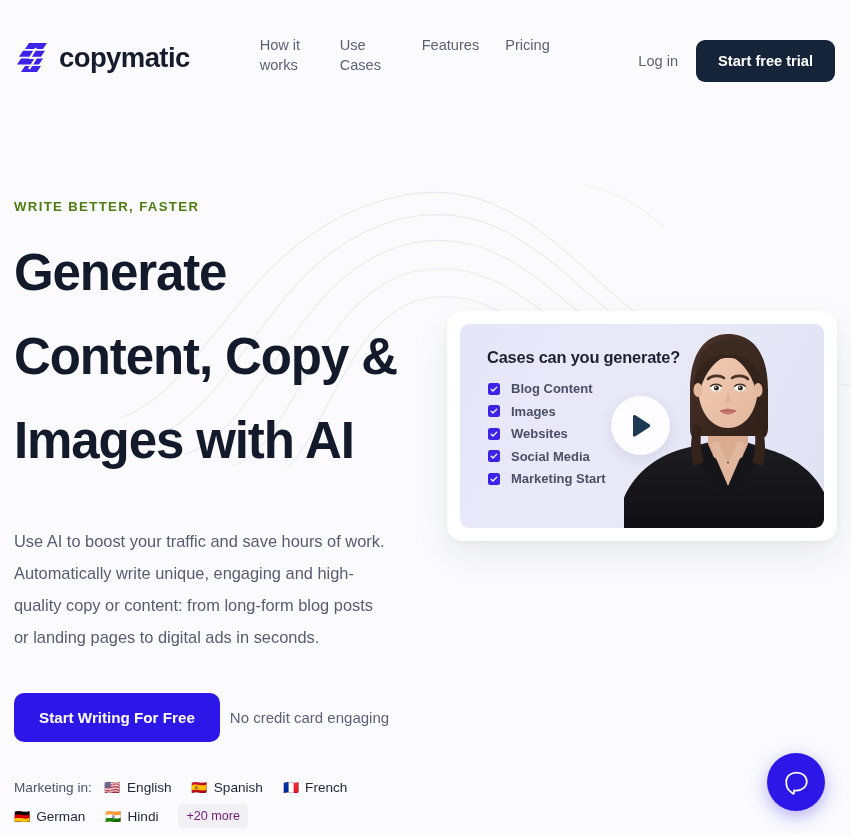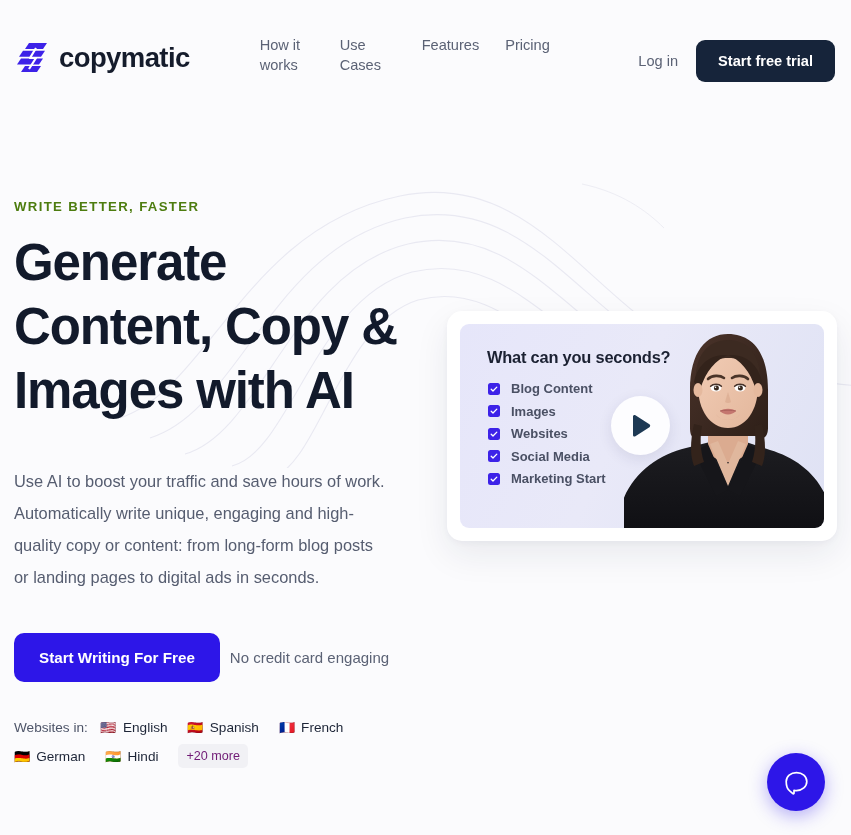--- a/index.html
+++ b/index.html
@@ -107,21 +107,21 @@
   .eyebrow {
     font-size: 13.2px;
     font-weight: bold;
     letter-spacing: 1.35px;
     color: #4d7c0f;
     margin-bottom: 17px;
   }
 
   .headline {
     font-size: 51px;
-    line-height: 64px;
+    line-height: 84px;
     font-weight: bold;
     color: #121a2b;
     letter-spacing: -1.1px;
     margin-bottom: 42px;
   }
 
   .subcopy {
     font-size: 16.4px;
     line-height: 32px;
     color: #565d70;
@@ -318,21 +318,21 @@
     <h1 class="headline">Generate Content, Copy &amp; Images with AI</h1>
 
     <p class="subcopy">Use AI to boost your traffic and save hours of work. Automatically write unique, engaging and high-quality copy or content: from long-form blog posts or landing pages to digital ads in seconds.</p>
 
     <div class="cta-row">
       <button class="cta-btn">Start Writing For Free</button>
       <span class="cta-note">No credit card engaging</span>
     </div>
 
     <div class="langs">
-      <span class="langs-label">Websites in:</span>
+      <span class="langs-label">Marketing in:</span>
 
       <span class="lang">
         <span class="lang-flag">🇺🇸</span>
         <span>English</span>
       </span>
       <span class="lang">
         <span class="lang-flag">🇪🇸</span>
         <span>Spanish</span>
       </span>
       <span class="lang">
@@ -348,21 +348,21 @@
         <span>Hindi</span>
       </span>
       <span class="more-pill">+20 more</span>
     </div>
   </div>
 
   <div class="hero-right">
     <div class="video-card">
       <div class="video-thumb">
 
-        <div class="thumb-title">What can you seconds?</div>
+        <div class="thumb-title">Cases can you generate?</div>
 
         <div class="thumb-list">
           <div class="thumb-item">
             <span class="cbox">
               <svg width="8" height="8" viewBox="0 0 8 8">
                   <path d="M1.2 4.2 L3 6 L6.8 2.1" stroke="#fff" stroke-width="1.3" fill="none" stroke-linecap="round" stroke-linejoin="round"></path>
                 </svg>
             </span>
             <span class="thumb-item-label">Blog Content</span>
           </div>

